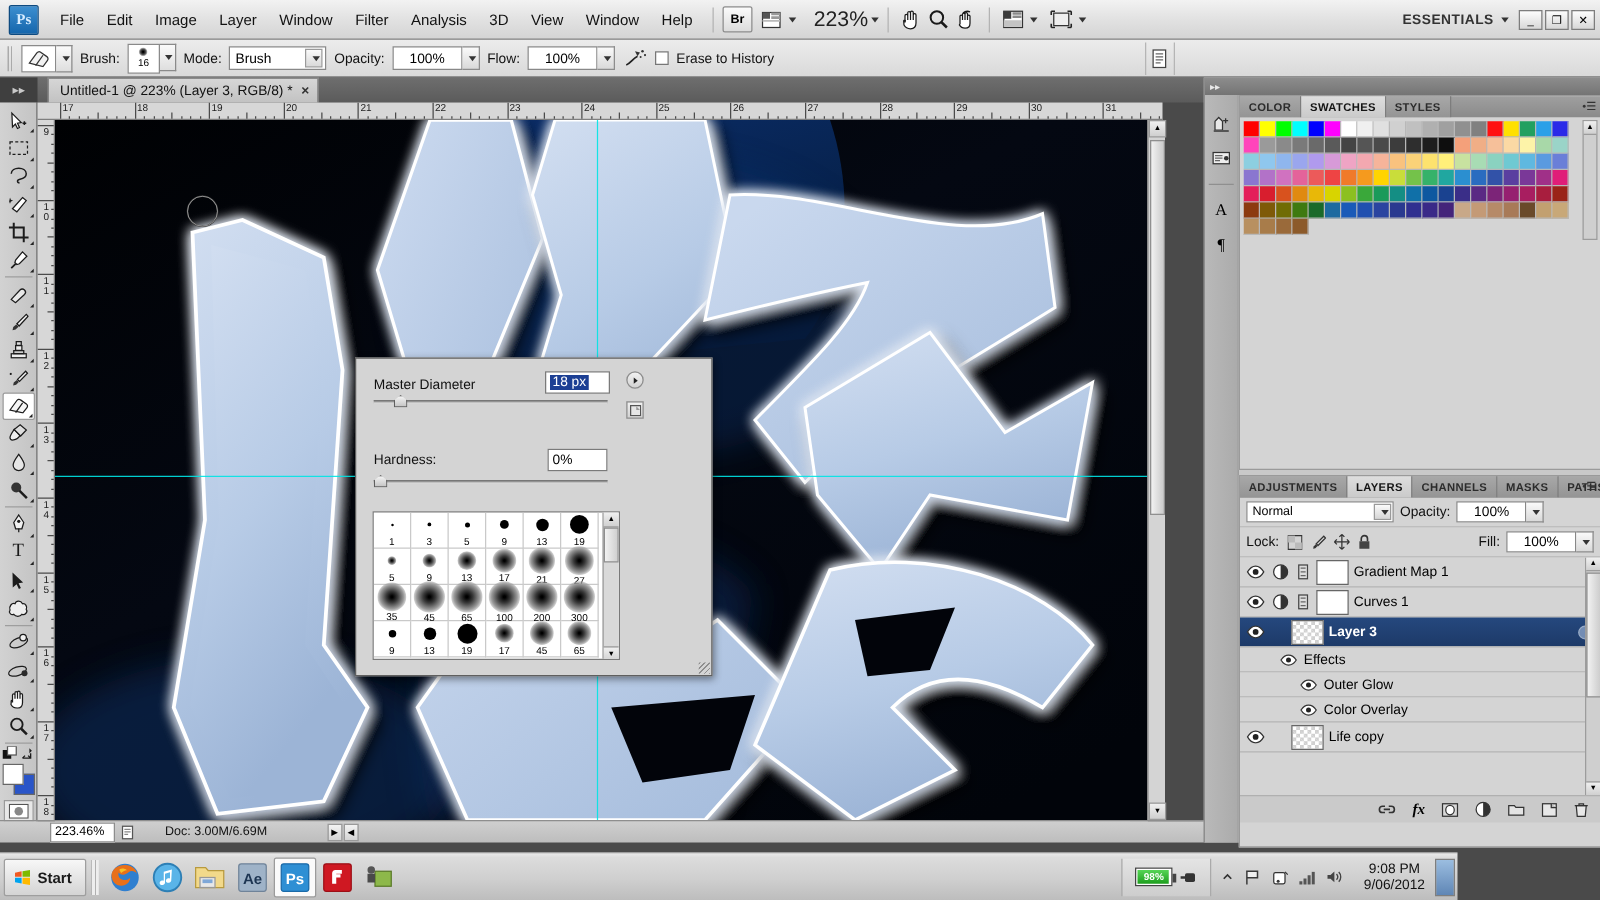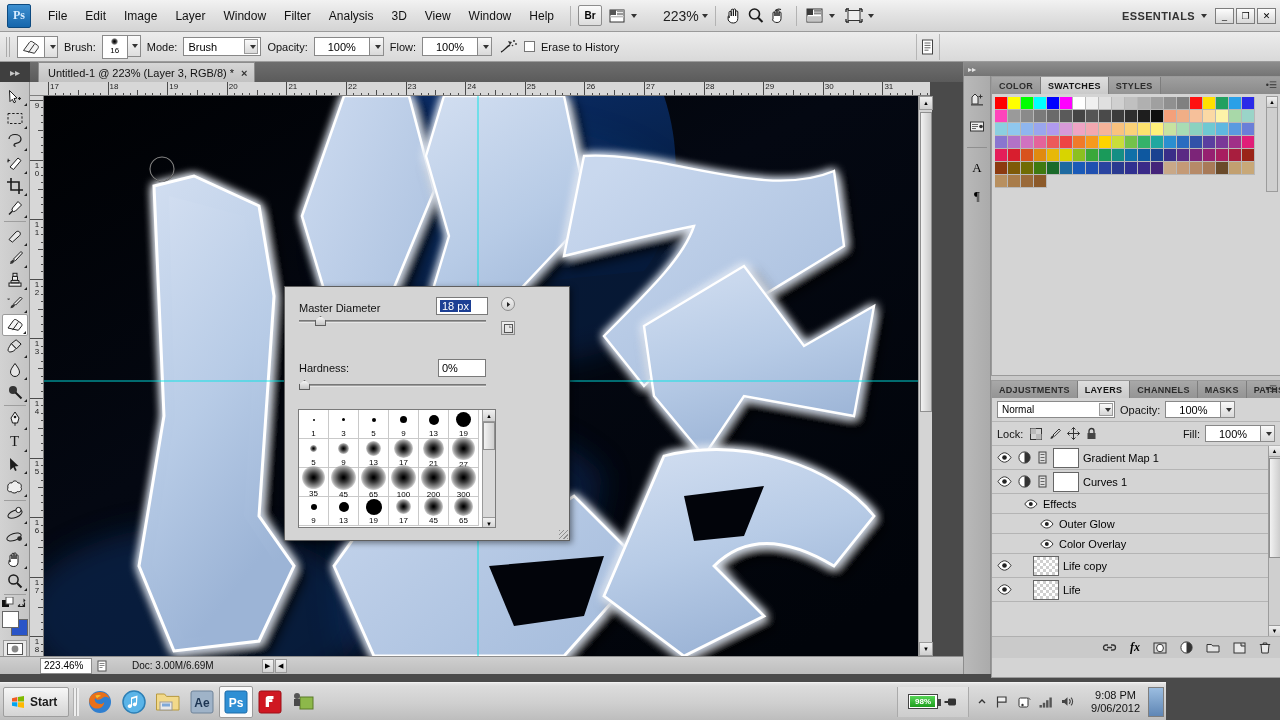--- a/index.html
+++ b/index.html
@@ -33,21 +33,21 @@
   }
   .mb-sep { width:1px; height:20px; background:#b3b3b3; margin:0 7px; }
   .mb-btn {
     min-width:24px; height:21px; border:1px solid #8d8d8d; border-radius:2px;
     background: linear-gradient(180deg,#fbfbfb,#dcdcdc);
     display:flex; align-items:center; justify-content:center;
     font-size:10px; font-weight:bold; padding:0 4px; margin-right:4px;
   }
   .mb-icon { width:22px;height:21px; display:flex;align-items:center;justify-content:center; }
   .caret { width:0;height:0;border-left:3.5px solid transparent;border-right:3.5px solid transparent;border-top:4px solid #333; margin-left:3px;}
-  .zoomval { font-size:14px; color:#222; margin-left:20px; }
+  .zoomval { font-size:17px; color:#222; margin-left:8px; }
   .essentials { font-size:11px; font-weight:bold; color:#333; letter-spacing:.4px; }
   .wbtns { display:flex; gap:2px; margin-left:8px; margin-right:4px; }
   .wbtn { width:19px;height:16px;border:1px solid #7d7d7d;background:linear-gradient(180deg,#fdfdfd,#d8d8d8);
           display:flex;align-items:center;justify-content:center;font-size:9px;font-family:"Liberation Sans",sans-serif;}
 
   
   .optbar {
     position:absolute; left:0; top:32px; width:1280px; height:30px;
     background: linear-gradient(180deg,#ececec,#d9d9d9);
     border-bottom:1px solid #9c9c9c;
@@ -1229,20 +1229,35 @@
           <div class="mini-icon">
             <svg width="9" height="13" viewBox="0 0 9 13">
                 <rect x="1" y="1" width="7" height="11" fill="#ddd" stroke="#444"></rect>
                 <path d="M2.5 3.5h4M2.5 6.5h4M2.5 9.5h4" stroke="#666"></path>
               </svg>
           </div>
           <div class="lthumb white"></div>
           <span>Curves 1</span>
         </div>
 
+        <div class="layer-row selected">
+          <div class="eye">
+            <svg width="15" height="11" viewBox="0 0 15 11">
+                <path d="M1 5.5C3 2 6 .8 7.5.8S12 2 14 5.5C12 9 9 10.2 7.5 10.2S3 9 1 5.5z" fill="#fff" stroke="#333"></path>
+                <circle cx="7.5" cy="5.5" r="2.3" fill="#222"></circle>
+              </svg>
+          </div>
+          <div class="lthumb checker" style="margin-left:16px;"></div>
+          <span>Layer 3</span>
+          <span style="margin-left:auto;margin-right:6px;opacity:.65;">
+            <svg width="12" height="12" viewBox="0 0 12 12">
+                <circle cx="6" cy="6" r="5" fill="#9fb6d8" stroke="#dce7f5"></circle>
+              </svg>
+          </span>
+        </div>
 
         <div class="fx-row" style="padding-left:32px;">
           <span class="mini-icon">
             <svg width="14" height="10" viewBox="0 0 14 10">
                 <path d="M.8 5C2.6 2 5.2 1 6.8 1S11.2 2 13 5c-1.8 3-4.4 4-6.2 4S2.6 8 .8 5z" fill="#fff" stroke="#333"></path>
                 <circle cx="6.8" cy="5" r="2" fill="#222"></circle>
               </svg>
           </span>
           <span>Effects</span>
         </div>
@@ -1269,30 +1284,20 @@
           <div class="eye">
             <svg width="15" height="11" viewBox="0 0 15 11">
                 <path d="M1 5.5C3 2 6 .8 7.5.8S12 2 14 5.5C12 9 9 10.2 7.5 10.2S3 9 1 5.5z" fill="#fff" stroke="#333"></path>
                 <circle cx="7.5" cy="5.5" r="2.3" fill="#222"></circle>
               </svg>
           </div>
           <div class="lthumb checker" style="margin-left:16px;"></div>
           <span>Life copy</span>
         </div>
 
-        <div class="layer-row">
-          <div class="eye">
-            <svg width="15" height="11" viewBox="0 0 15 11">
-                <path d="M1 5.5C3 2 6 .8 7.5.8S12 2 14 5.5C12 9 9 10.2 7.5 10.2S3 9 1 5.5z" fill="#fff" stroke="#333"></path>
-                <circle cx="7.5" cy="5.5" r="2.3" fill="#222"></circle>
-              </svg>
-          </div>
-          <div class="lthumb checker" style="margin-left:16px;"></div>
-          <span>Life</span>
-        </div>
 
         <div style="position:absolute;right:0;top:0;width:12px;height:190px;background:#cfcfcf;border-left:1px solid #9c9c9c;">
           <div style="width:100%;height:11px;background:linear-gradient(180deg,#f0f0f0,#d0d0d0);border-bottom:1px solid #9c9c9c;text-align:center;font-size:6px;line-height:11px;">▲</div>
           <div style="position:absolute;top:12px;left:0;width:12px;height:100px;background:linear-gradient(90deg,#f2f2f2,#cdcdcd);border:1px solid #8f8f8f;"></div>
           <div style="position:absolute;bottom:0;width:100%;height:11px;background:linear-gradient(180deg,#f0f0f0,#d0d0d0);border-top:1px solid #9c9c9c;text-align:center;font-size:6px;line-height:11px;">▼</div>
         </div>
       </div>
 
       <div class="lp-bottom">
         <span>

